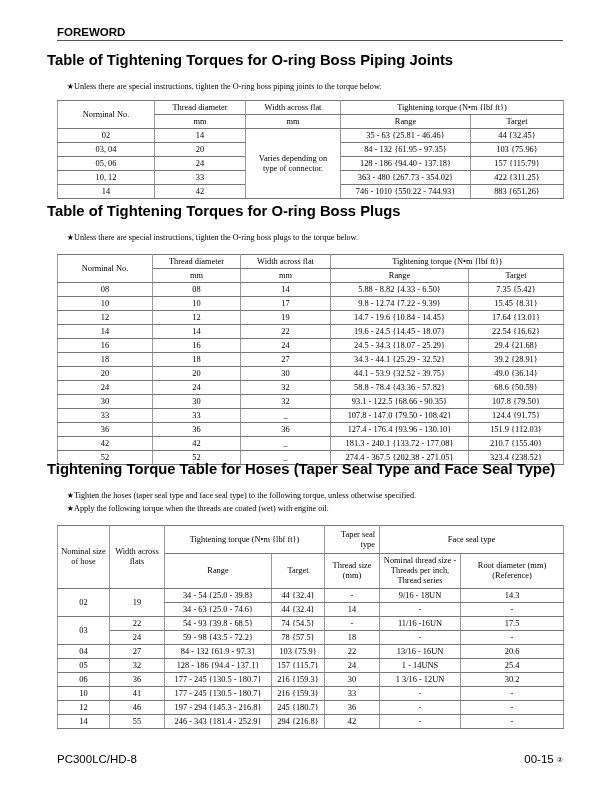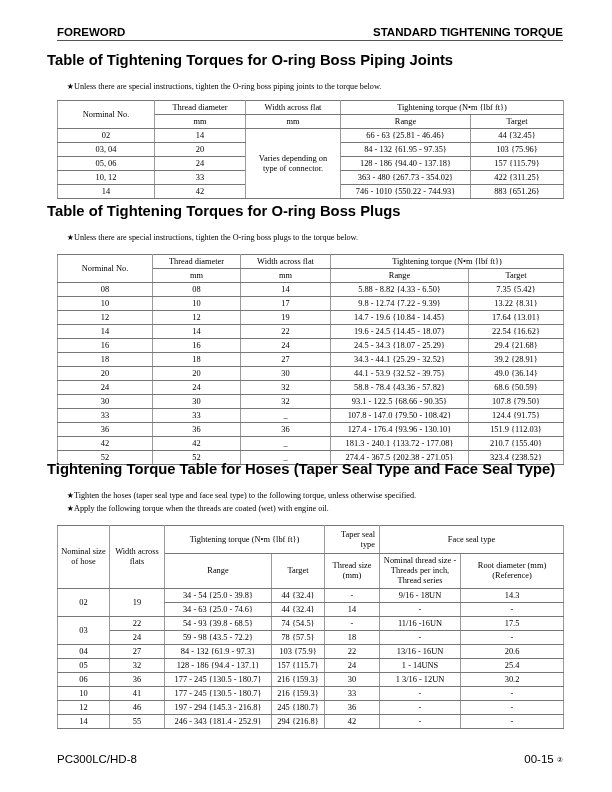--- a/index.html
+++ b/index.html
@@ -19,21 +19,20 @@
   .footer { position: absolute; top: 753px; font-family: "Liberation Sans", sans-serif; font-size: 11.5px; }
   .footer.l { left: 57px; }
   .footer.r { right: 49px; }
   .circ { display: inline-block; font-size: 7px; margin-left: 3px; vertical-align: 1px; }
 </style>
 </head>
 <body>
 
 <div class="hdr">
   <span class="l">FOREWORD</span>
-  <span class="r">STANDARD TIGHTENING TORQUE</span>
 </div>
 
 <h2 style="top:52px;">Table of Tightening Torques for O-ring Boss Piping Joints</h2>
 <div class="note" style="top:81px;">
   <span class="star">★</span><span>Unless there are special instructions, tighten the O-ring boss piping joints to the torque below.</span>
 </div>
 
 <table class="t1 outer" style="top:100px; width:506px;">
   <colgroup>
       <col style="width:97px">
@@ -52,21 +51,21 @@
   <tr>
     <td>mm</td>
     <td>mm</td>
     <td>Range</td>
     <td>Target</td>
   </tr>
   <tr>
     <td>02</td>
     <td>14</td>
     <td rowspan="5" style="padding:12px 8px;">Varies depending on type of connector.</td>
-    <td>66 - 63 {25.81 - 46.46}</td>
+    <td>35 - 63 {25.81 - 46.46}</td>
     <td>44 {32.45}</td>
   </tr>
   <tr>
     <td>03, 04</td>
     <td>20</td>
     <td>84 - 132 {61.95 - 97.35}</td>
     <td>103 {75.96}</td>
   </tr>
   <tr>
     <td>05, 06</td>
@@ -122,21 +121,21 @@
         <td>08</td>
         <td>14</td>
         <td>5.88 - 8.82 {4.33 - 6.50}</td>
         <td>7.35 {5.42}</td>
       </tr>
       <tr style="height: 14px;">
         <td>10</td>
         <td>10</td>
         <td>17</td>
         <td>9.8 - 12.74 {7.22 - 9.39}</td>
-        <td>13.22 {8.31}</td>
+        <td>15.45 {8.31}</td>
       </tr>
       <tr style="height: 14px;">
         <td>12</td>
         <td>12</td>
         <td>19</td>
         <td>14.7 - 19.6 {10.84 - 14.45}</td>
         <td>17.64 {13.01}</td>
       </tr>
       <tr style="height: 14px;">
         <td>14</td>

